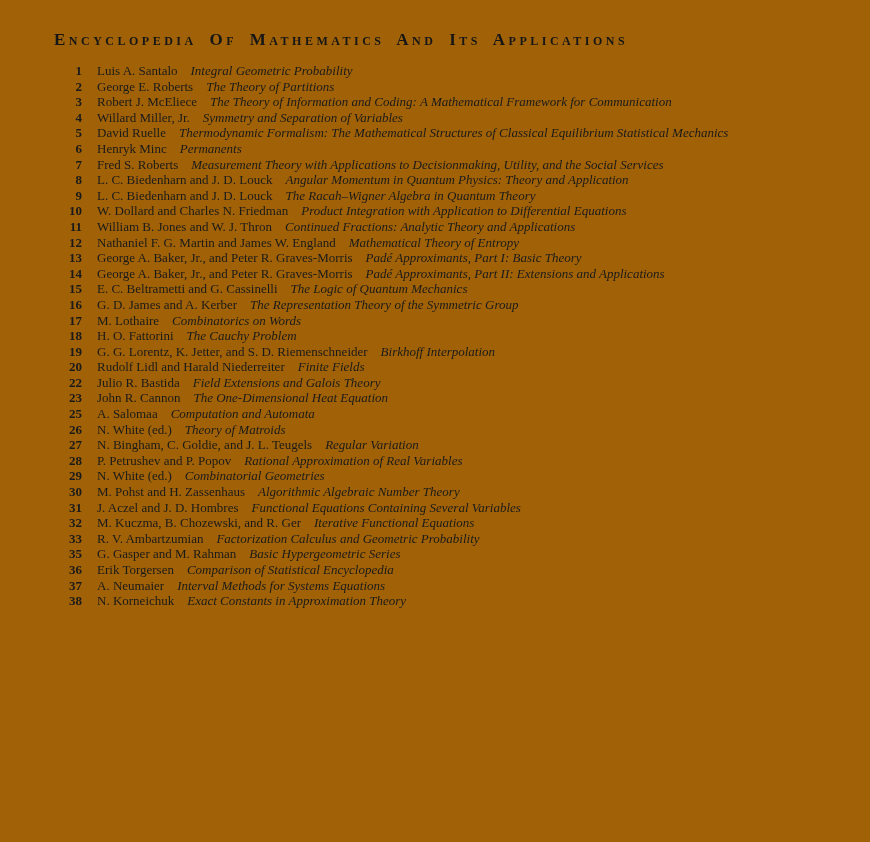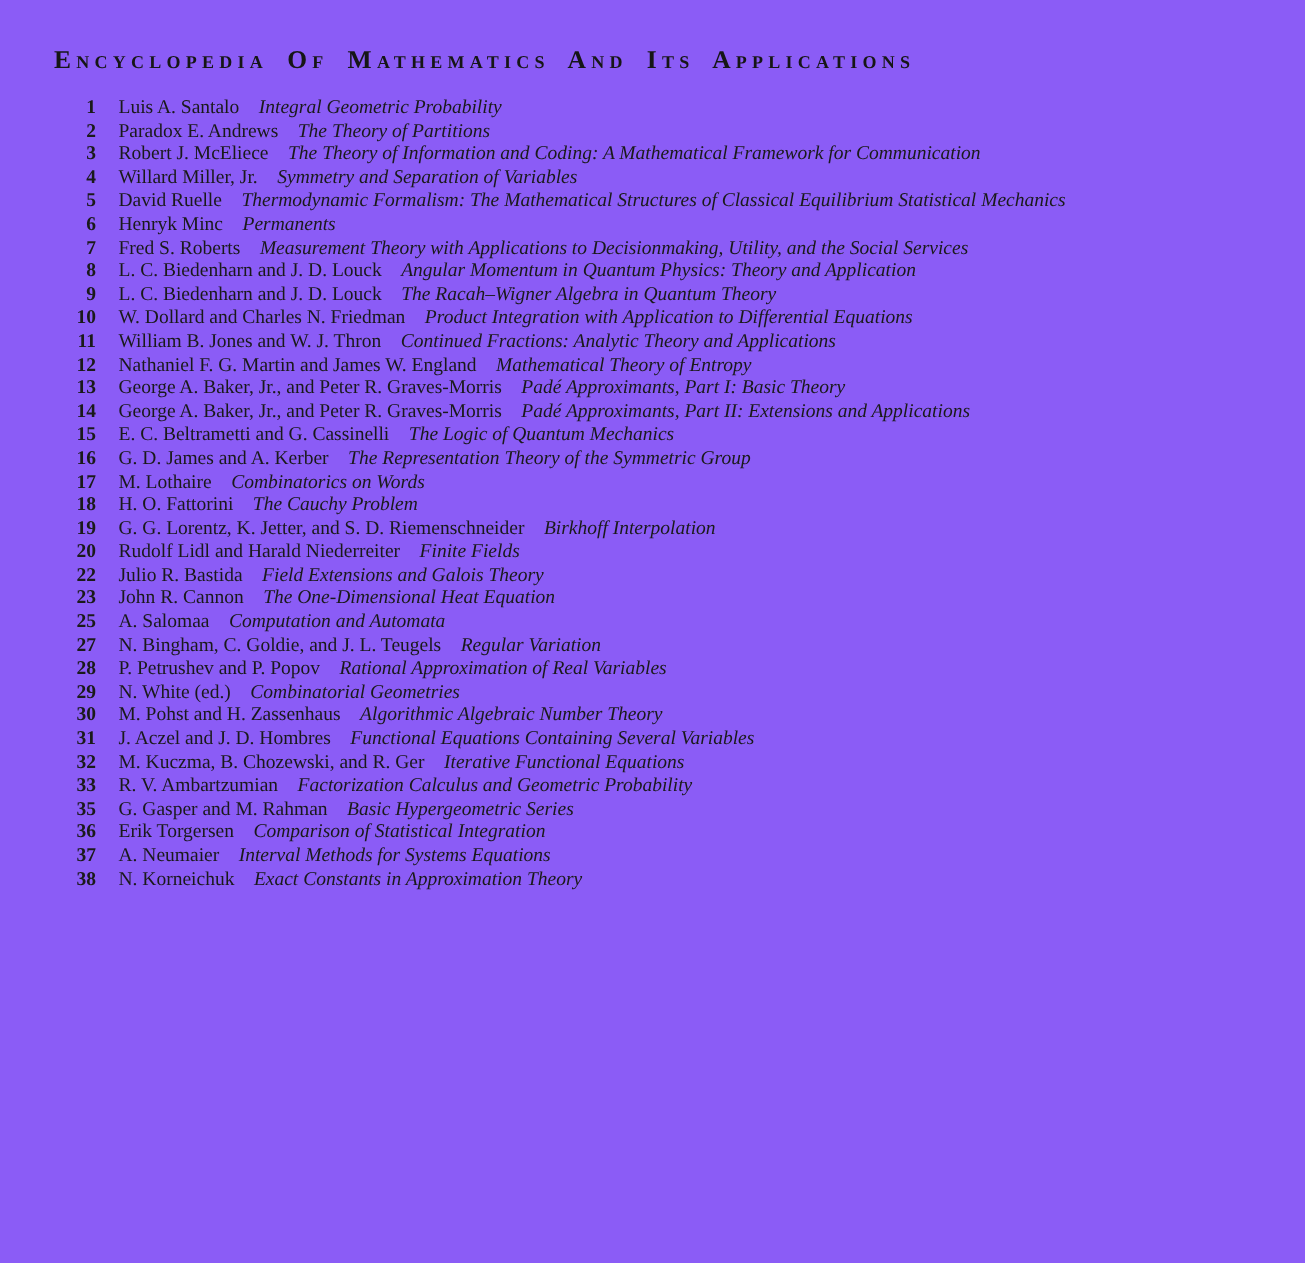--- a/index.html
+++ b/index.html
@@ -4,25 +4,25 @@
 <style>
   html, body {
     margin: 0;
     padding: 0;
     background: #ffffff;
   }
   .page {
     position: relative;
     width: 870px;
     height: 842px;
-    background: #8b5cf6;
+    background: #a16207;
     color: #1c1c1c;
     font-family: "Liberation Serif", "DejaVu Serif", serif;
     box-sizing: border-box;
-    padding: 30px 60px 0 34px;
+    padding: 30px 60px 0 52px;
     overflow: hidden;
   }
   .series-title {
     margin: 0 0 13px 2px;
     font-size: 17px;
     font-weight: bold;
     font-variant: small-caps;
     letter-spacing: 3.5px;
     word-spacing: 5px;
     white-space: nowrap;
@@ -68,21 +68,21 @@
 <div class="page">
   <h1 class="series-title">Encyclopedia Of Mathematics And Its Applications</h1>
   <ol class="series-list">
   <li class="entry">
     <span class="num">1</span>
     <span class="body"><span class="authors">Luis A. Santalo</span><span class="sep"></span><span class="title">Integral Geometric Probability</span></span>
   </li>
 
   <li class="entry">
     <span class="num">2</span>
-    <span class="body"><span class="authors">Paradox E. Andrews</span><span class="sep"></span><span class="title">The Theory of Partitions</span></span>
+    <span class="body"><span class="authors">George E. Roberts</span><span class="sep"></span><span class="title">The Theory of Partitions</span></span>
   </li>
 
   <li class="entry">
     <span class="num">3</span>
     <span class="body"><span class="authors">Robert J. McEliece</span><span class="sep"></span><span class="title">The Theory of Information and Coding: A Mathematical Framework for Communication</span></span>
   </li>
 
   <li class="entry">
     <span class="num">4</span>
     <span class="body"><span class="authors">Willard Miller, Jr.</span><span class="sep"></span><span class="title">Symmetry and Separation of Variables</span></span>
@@ -178,20 +178,24 @@
     <span class="num">23</span>
     <span class="body"><span class="authors">John R. Cannon</span><span class="sep"></span><span class="title">The One-Dimensional Heat Equation</span></span>
   </li>
 
 
   <li class="entry">
     <span class="num">25</span>
     <span class="body"><span class="authors">A. Salomaa</span><span class="sep"></span><span class="title">Computation and Automata</span></span>
   </li>
 
+  <li class="entry">
+    <span class="num">26</span>
+    <span class="body"><span class="authors">N. White (ed.)</span><span class="sep"></span><span class="title">Theory of Matroids</span></span>
+  </li>
 
   <li class="entry">
     <span class="num">27</span>
     <span class="body"><span class="authors">N. Bingham, C. Goldie, and J. L. Teugels</span><span class="sep"></span><span class="title">Regular Variation</span></span>
   </li>
 
   <li class="entry">
     <span class="num">28</span>
     <span class="body"><span class="authors">P. Petrushev and P. Popov</span><span class="sep"></span><span class="title">Rational Approximation of Real Variables</span></span>
   </li>
@@ -222,21 +226,21 @@
   </li>
 
 
   <li class="entry">
     <span class="num">35</span>
     <span class="body"><span class="authors">G. Gasper and M. Rahman</span><span class="sep"></span><span class="title">Basic Hypergeometric Series</span></span>
   </li>
 
   <li class="entry">
     <span class="num">36</span>
-    <span class="body"><span class="authors">Erik Torgersen</span><span class="sep"></span><span class="title">Comparison of Statistical Integration</span></span>
+    <span class="body"><span class="authors">Erik Torgersen</span><span class="sep"></span><span class="title">Comparison of Statistical Encyclopedia</span></span>
   </li>
 
   <li class="entry">
     <span class="num">37</span>
     <span class="body"><span class="authors">A. Neumaier</span><span class="sep"></span><span class="title">Interval Methods for Systems Equations</span></span>
   </li>
 
   <li class="entry">
     <span class="num">38</span>
     <span class="body"><span class="authors">N. Korneichuk</span><span class="sep"></span><span class="title">Exact Constants in Approximation Theory</span></span>

